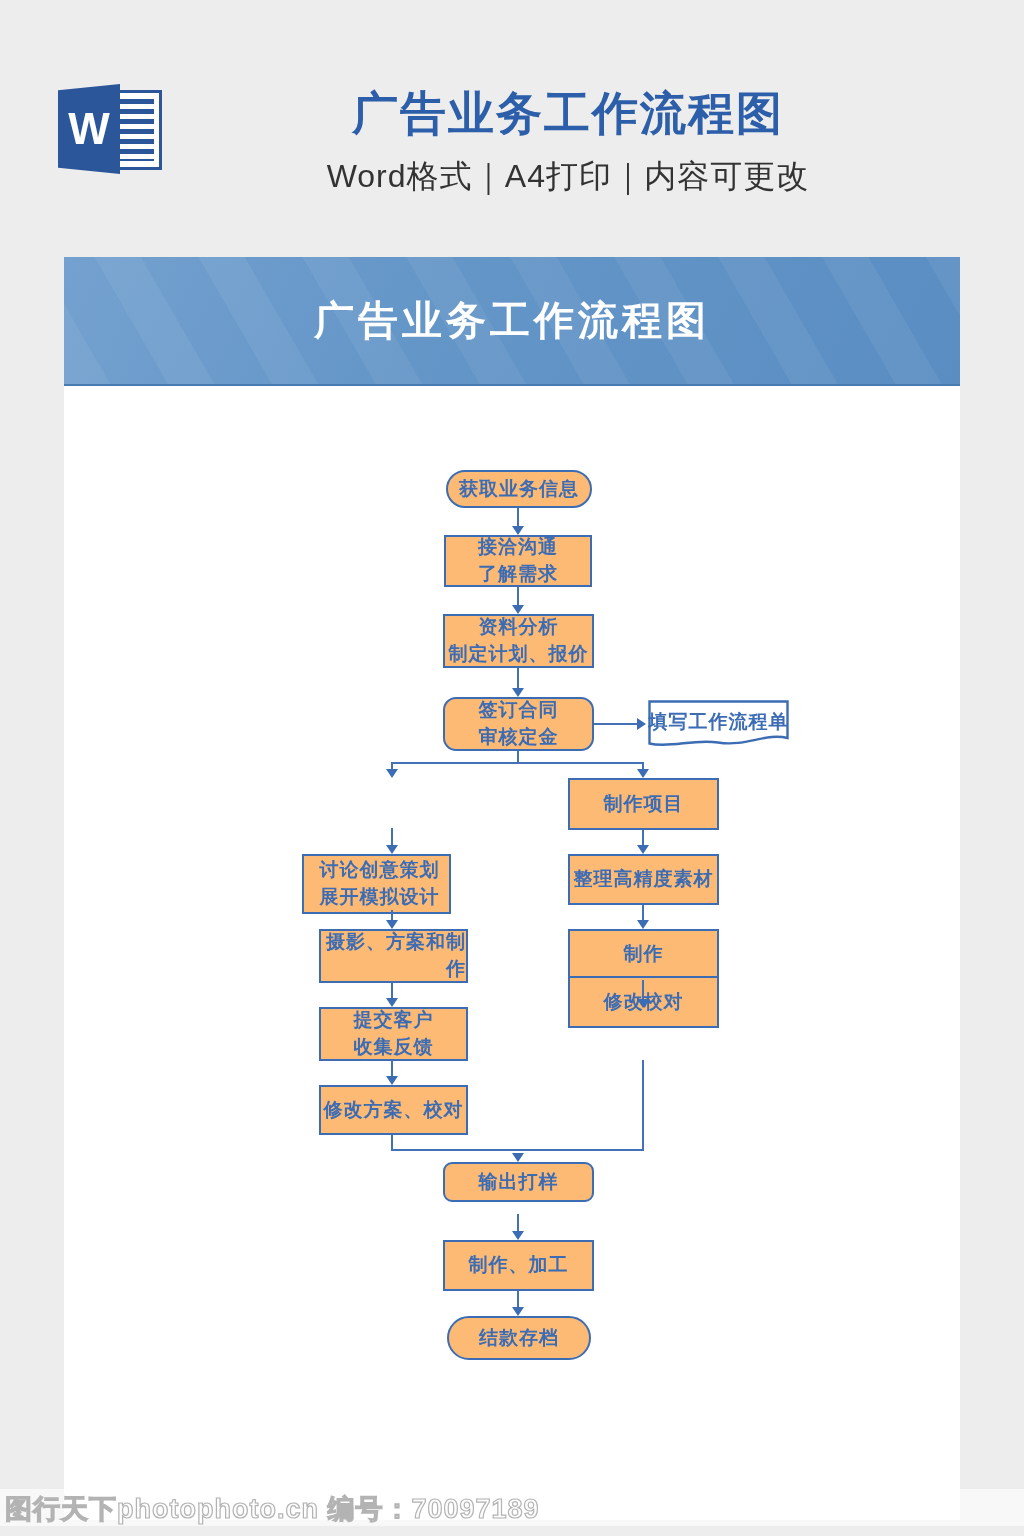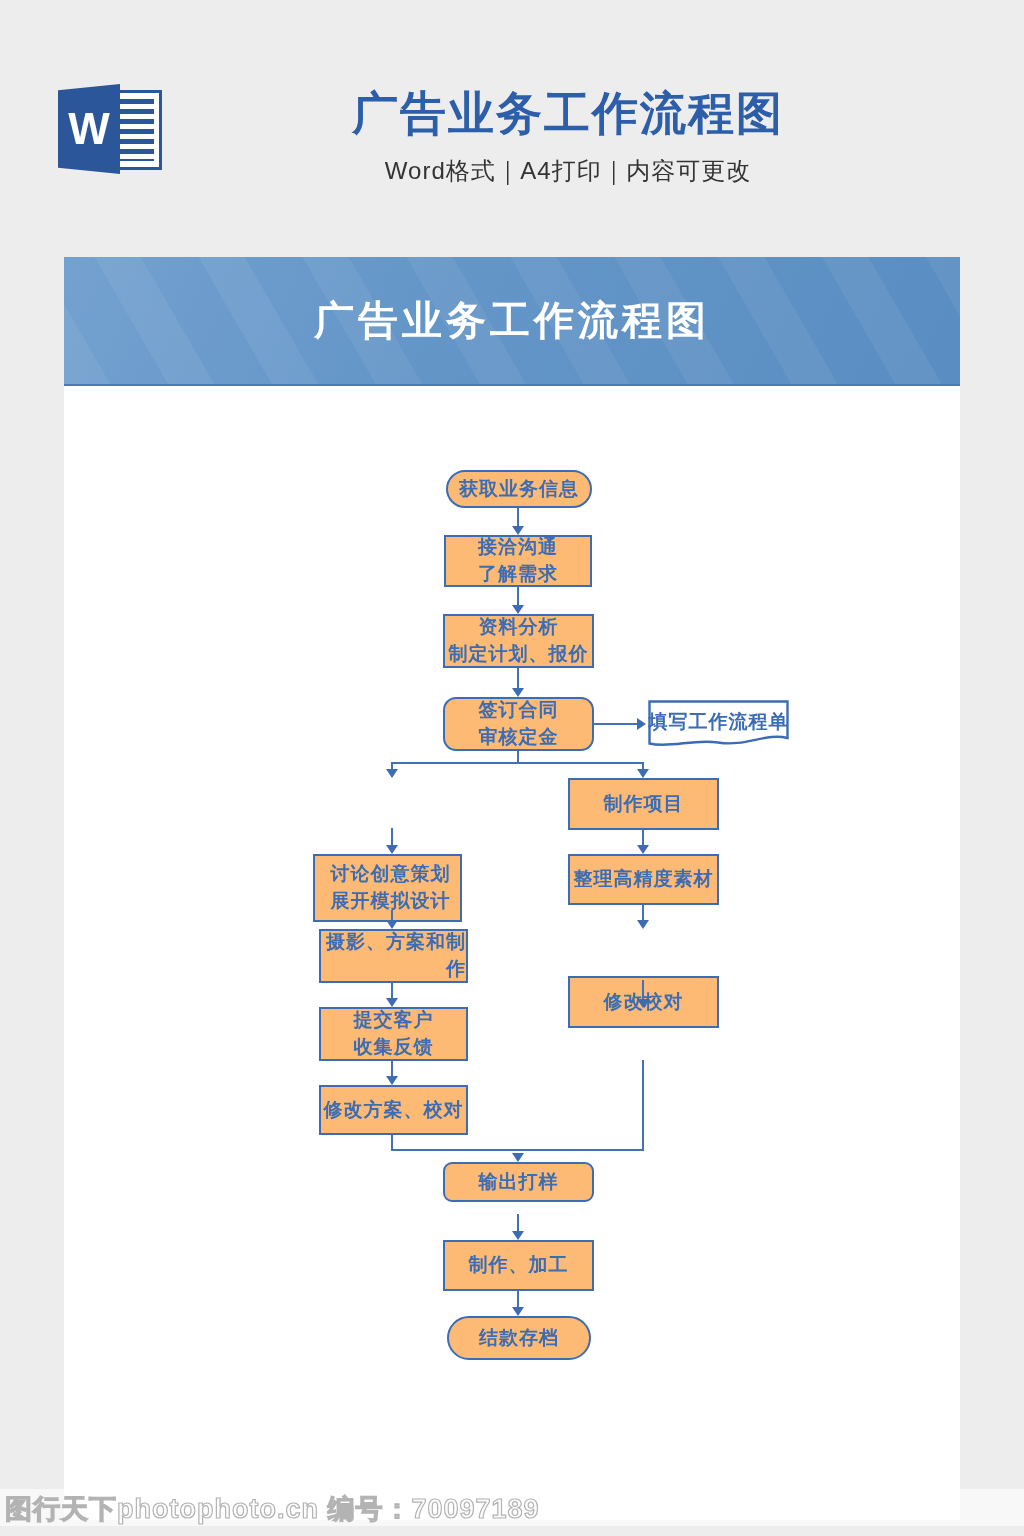--- a/index.html
+++ b/index.html
@@ -11,21 +11,21 @@
   .icon-page{position:absolute;left:54px;top:6px;width:44px;height:74px;background:#fff;
              border:3px solid #2b579a;}
   .icon-lines{position:absolute;left:5px;right:5px;top:6px;bottom:6px;
               background:repeating-linear-gradient(to bottom,#2b579a 0 5px,#ffffff 5px 10px);}
   .icon-cover{position:absolute;left:0;top:0;width:62px;height:90px;background:#2b579a;
               clip-path:polygon(0 7%,100% 0,100% 100%,0 93%);
               display:flex;align-items:center;justify-content:center;}
   .icon-cover span{color:#fff;font-size:44px;font-weight:bold;line-height:1;}
   .header-text{position:absolute;left:168px;top:88px;width:800px;text-align:center;}
   .header-title{font-size:46px;font-weight:bold;color:#2c5ea9;letter-spacing:2px;line-height:1.1;}
-  .header-sub{margin-top:16px;font-size:24px;color:#333;letter-spacing:1px;}
+  .header-sub{margin-top:16px;font-size:32px;color:#333;letter-spacing:1px;}
 
   
   .banner{position:absolute;left:64px;top:257px;width:896px;height:127px;
           background:linear-gradient(115deg,#74a1cf 0%,#6496c8 40%,#5a8dc2 100%);
           border-bottom:2px solid #4a7ab2;
           display:flex;align-items:center;justify-content:center;}
   .banner::before{content:"";position:absolute;inset:0;
           background:repeating-linear-gradient(60deg,rgba(255,255,255,0.06) 0 40px,rgba(255,255,255,0) 40px 90px);}
   .banner-title{position:relative;color:#fff;font-size:40px;font-weight:bold;letter-spacing:4px;}
 
@@ -88,24 +88,25 @@
 审核定金</div>
 
   <div class="doc-shape">
     <svg width="141" height="50" viewBox="0 0 141 50">
       <path d="M1.5,1.5 H139.5 V38 C118,32.5 98,47 70,42.5 C46,38.5 22,48.5 1.5,43.5 Z" fill="#ffffff" stroke="#3c6cb4" stroke-width="2.4"></path>
     </svg>
     <div class="doc-label">填写工作流程单</div>
   </div>
 
   <div class="node" style="left:568px;top:778px;width:151px;height:52px;">制作项目</div>
-  <div class="node" style="left:313px;top:854px;width:149px;height:68px;padding-left:6px;">讨论创意策划
+  <div class="node" style="left:302px;top:854px;width:149px;height:60px;padding-left:6px;">讨论创意策划
 展开模拟设计</div>
   <div class="node" style="left:568px;top:854px;width:151px;height:51px;">整理高精度素材</div>
   <div class="node" style="left:319px;top:929px;width:149px;height:54px;text-align:right;">摄影、方案和制作</div>
+  <div class="node" style="left:568px;top:929px;width:151px;height:51px;">制作</div>
   <div class="node" style="left:319px;top:1007px;width:149px;height:54px;">提交客户
 收集反馈</div>
   <div class="node" style="left:568px;top:976px;width:151px;height:52px;">修改校对</div>
   <div class="node" style="left:319px;top:1085px;width:149px;height:50px;">修改方案、校对</div>
   <div class="node" style="left:443px;top:1162px;width:151px;height:40px;border-radius:9px;">输出打样</div>
   <div class="node" style="left:443px;top:1240px;width:151px;height:51px;">制作、加工</div>
   <div class="node stadium" style="left:447px;top:1316px;width:144px;height:44px;">结款存档</div>
 
   <div class="vline" style="left:517px;top:508px;height:19px;"></div>
   <div class="arr-d" style="left:512px;top:526px;"></div>

